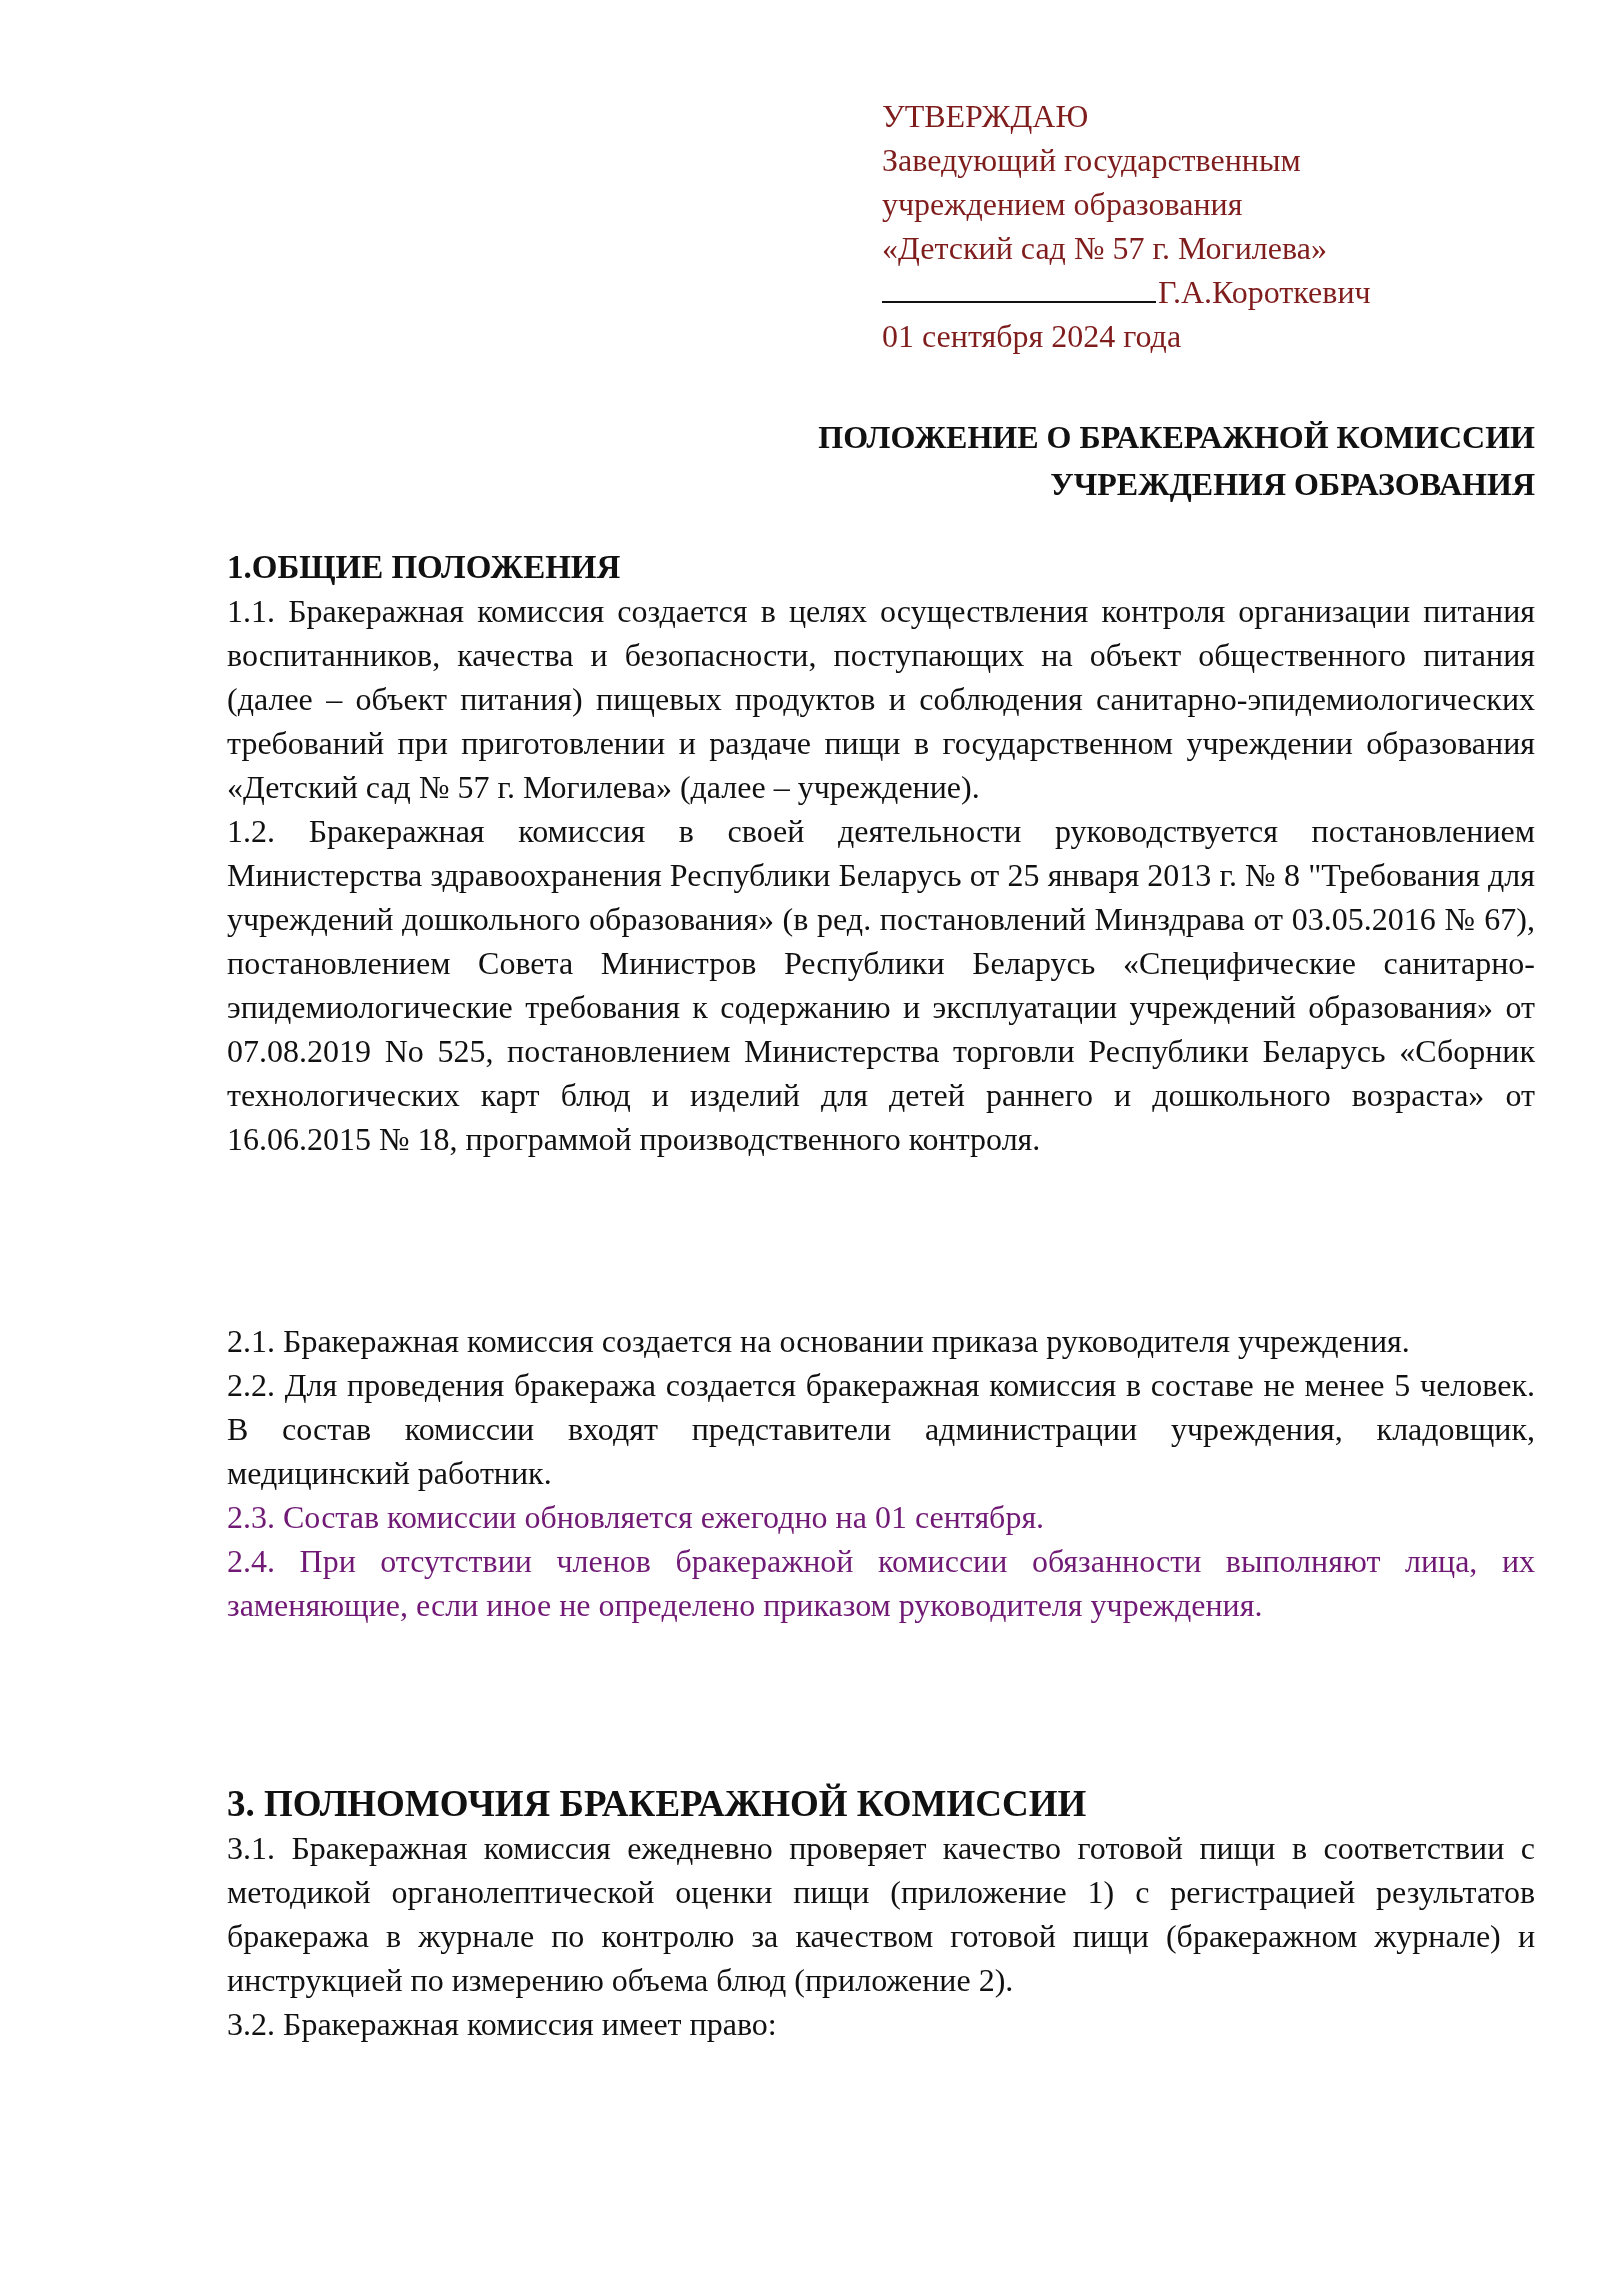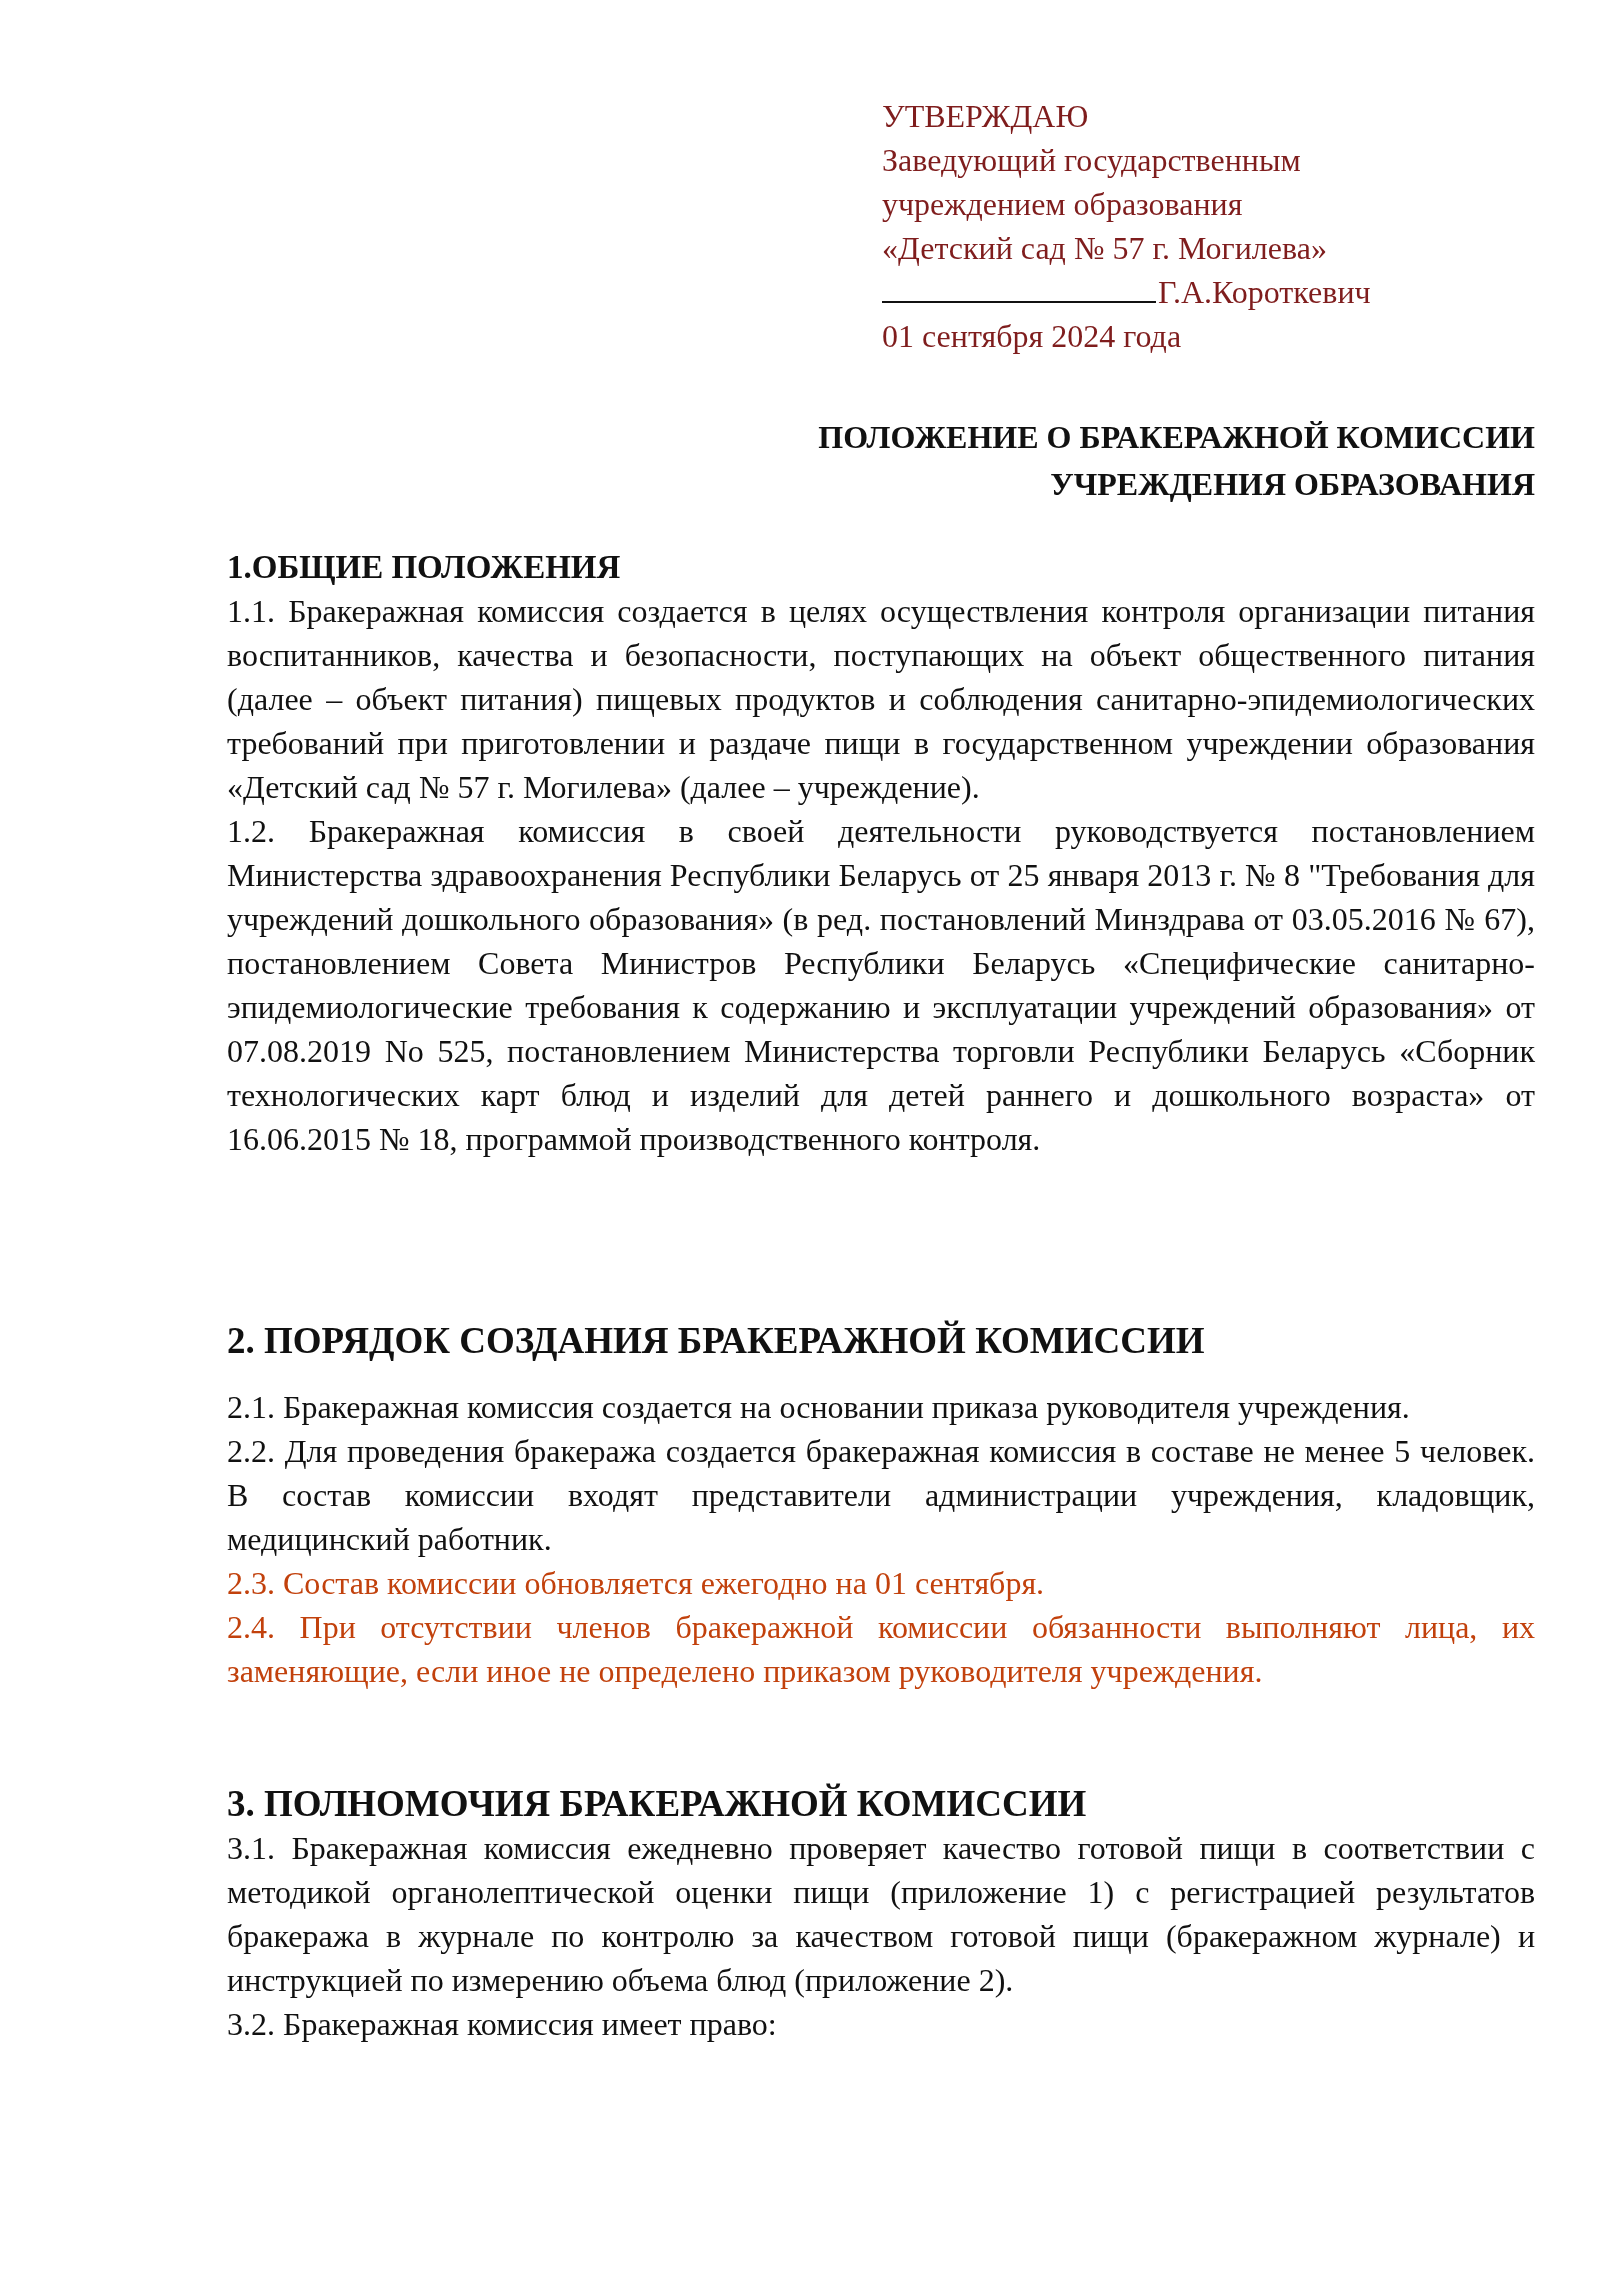--- a/index.html
+++ b/index.html
@@ -8,21 +8,21 @@
   .page { position: absolute; left: 0; top: 0; width: 1620px; height: 2293px; background: #fff; }
   .approve { position: absolute; left: 882px; top: 94px; font-size: 32px; line-height: 44px; color: #7f1d1d; }
   .approve div { white-space: nowrap; }
   .sign-line { display: inline-block; width: 274px; border-bottom: 2px solid #111; height: 29px; vertical-align: baseline; margin-right: 2px; }
   .title { position: absolute; left: 227px; width: 1308px; top: 414px; text-align: right;
            font-weight: bold; font-size: 32px; line-height: 47px; }
   .body { position: absolute; left: 227px; width: 1308px; font-size: 32px; line-height: 44px; }
   .h { font-weight: bold; font-size: 33px; line-height: 44px; }
   .h.big { font-size: 37px; }
   p { margin: 0; text-align: justify; text-align-last: left; }
-  .light { color: #c2410c; }
+  .light { color: #701a75; }
 </style>
 </head>
 <body>
 
 <div class="page">
 
   <div class="approve">
     <div>УТВЕРЖДАЮ</div>
     <div>Заведующий государственным</div>
     <div>учреждением образования</div>
@@ -36,21 +36,20 @@
     <div>УЧРЕЖДЕНИЯ ОБРАЗОВАНИЯ</div>
   </div>
 
   <div class="body" style="top:545px;">
     <div class="h">1.ОБЩИЕ ПОЛОЖЕНИЯ</div>
     <p>1.1. Бракеражная комиссия создается в целях осуществления контроля организации питания воспитанников, качества и безопасности, поступающих на объект общественного питания (далее – объект питания) пищевых продуктов и соблюдения санитарно-эпидемиологических требований при приготовлении и раздаче пищи в государственном учреждении образования «Детский сад № 57 г. Могилева» (далее – учреждение).</p>
     <p>1.2. Бракеражная комиссия в своей деятельности руководствуется постановлением Министерства здравоохранения Республики Беларусь от 25 января 2013 г. № 8 "Требования для учреждений дошкольного образования» (в ред. постановлений Минздрава от 03.05.2016 № 67), постановлением Совета Министров Республики Беларусь «Специфические санитарно-эпидемиологические требования к содержанию и эксплуатации учреждений образования» от 07.08.2019 No 525, постановлением Министерства торговли Республики Беларусь «Сборник технологических карт блюд и изделий для детей раннего и дошкольного возраста» от 16.06.2015 № 18, программой производственного контроля.</p>
   </div>
 
   <div class="body" style="top:1319px;">
-    <div class="h big" style="margin-bottom:21.6px;">2. ПОРЯДОК СОЗДАНИЯ БРАКЕРАЖНОЙ КОМИССИИ</div>
     <p>2.1. Бракеражная комиссия создается на основании приказа руководителя учреждения.</p>
     <p>2.2. Для проведения бракеража создается бракеражная комиссия в составе не менее 5 человек. В состав комиссии входят представители администрации учреждения, кладовщик, медицинский работник.</p>
     <p class="light">2.3. Состав комиссии обновляется ежегодно на 01 сентября.</p>
     <p class="light">2.4. При отсутствии членов бракеражной комиссии обязанности выполняют лица, их заменяющие, если иное не определено приказом руководителя учреждения.</p>
   </div>
 
   <div class="body" style="top:1782px;">
     <div class="h big">3. ПОЛНОМОЧИЯ БРАКЕРАЖНОЙ КОМИССИИ</div>
     <p>3.1. Бракеражная комиссия ежедневно проверяет качество готовой пищи в соответствии с методикой органолептической оценки пищи (приложение 1) с регистрацией результатов бракеража в журнале по контролю за качеством готовой пищи (бракеражном журнале) и инструкцией по измерению объема блюд (приложение 2).</p>
     <p>3.2. Бракеражная комиссия имеет право:</p>

